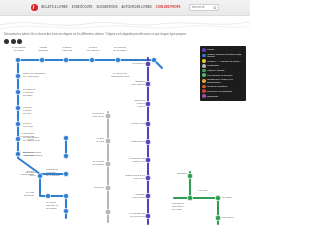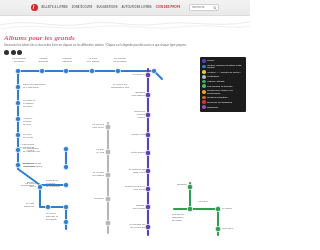--- a/index.html
+++ b/index.html
@@ -154,21 +154,20 @@
     </div>
   </div>
 </div>
 
 <svg class="wave" viewBox="0 0 250 16" preserveAspectRatio="none">
   <path d="M0,9 C30,2 55,13 85,8 C112,3 130,12 160,8 C190,4 215,12 250,6" fill="none" stroke="#dddddd" stroke-width="0.6"></path>
   <path d="M0,13 C35,6 60,15 95,11 C125,7 150,15 180,11 C210,7 230,14 250,10" fill="none" stroke="#e6e6e6" stroke-width="0.6"></path>
 </svg>
 
 <div class="page">
-  <h1 class="title">Albums pour les grands</h1>
   <p class="intro">Découvrez les talents liés à chacun des livres en cliquant sur les différentes stations ! Cliquez sur la légende pour découvrir ce que chaque ligne propose.</p>
   <div class="socials">
     <span></span>
     <span></span>
     <span></span>
   </div>
 
   <div class="map-wrap">
 
     <svg class="map-svg" viewBox="0 0 242 180">

